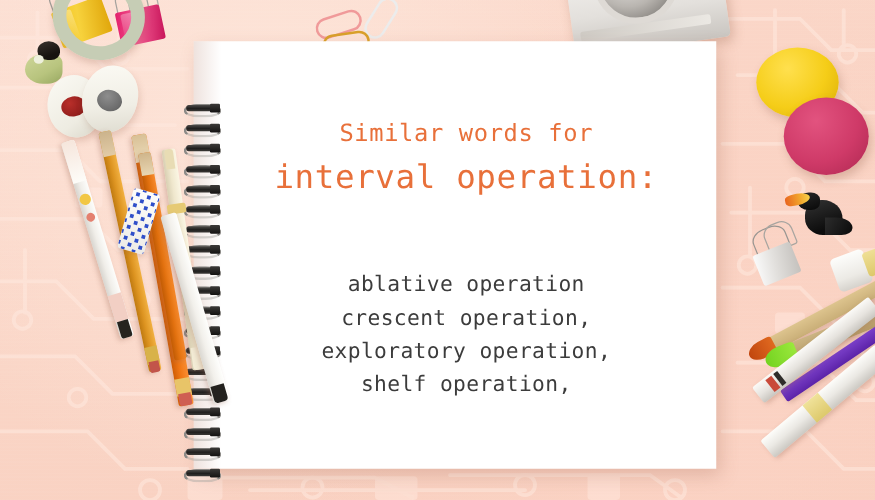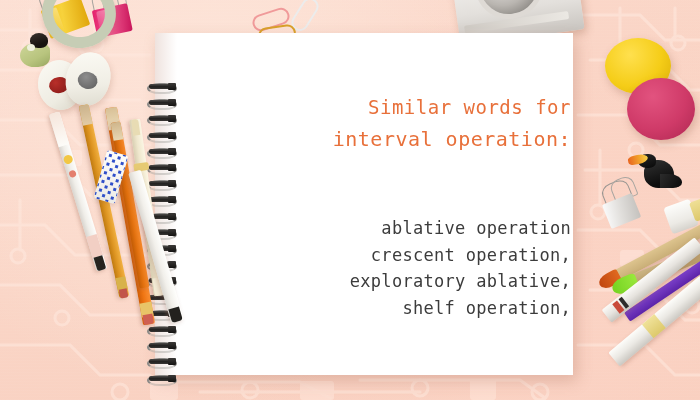--- a/index.html
+++ b/index.html
@@ -101,36 +101,36 @@
     border-radius: 1px;
   }
 
   
   .card-text {
     position: absolute;
     left: 175px;
     top: 33px;
     width: 396px;
     height: 276px;
-    text-align: right;
+    text-align: center;
   }
   .similar-line {
     position: absolute;
     top: 63px;
     left: 0; right: 0;
     font-size: 19px;
     letter-spacing: .5px;
     color: #e8703a;
     white-space: nowrap;
   }
   .query-line {
     position: absolute;
     top: 94px;
     left: 0; right: 0;
-    font-size: 20px;
+    font-size: 26px;
     letter-spacing: .5px;
     color: #e8703a;
     white-space: nowrap;
   }
   .word-list {
     position: absolute;
     top: 162px;
     left: 0; right: 0; margin-top: 20px;
   }
   .word-item {
@@ -416,21 +416,21 @@
         <div class="wire-tip"></div>
       </div>
     </div>
 
   <div class="card-text">
     <div class="similar-line">Similar words for</div>
     <div class="query-line">interval operation:</div>
     <div class="word-list" id="word-list-host">
         <div class="word-item">ablative operation</div>
         <div class="word-item">crescent operation,</div>
-        <div class="word-item">exploratory ablative,</div>
+        <div class="word-item">exploratory operation,</div>
         <div class="word-item">shelf operation,</div>
       </div>
   </div>
 
 
   <div class="macaron" style="left:605px; top:38px; width:66px; height:56px;
               background:radial-gradient(circle at 38% 30%, #ffe04e 0%, #f5cd18 55%, #d9ac06 100%);"></div>
   <div class="macaron" style="left:627px; top:78px; width:68px; height:62px;
               background:radial-gradient(circle at 38% 30%, #e2537f 0%, #cf3a68 55%, #ad2750 100%);"></div>
 

